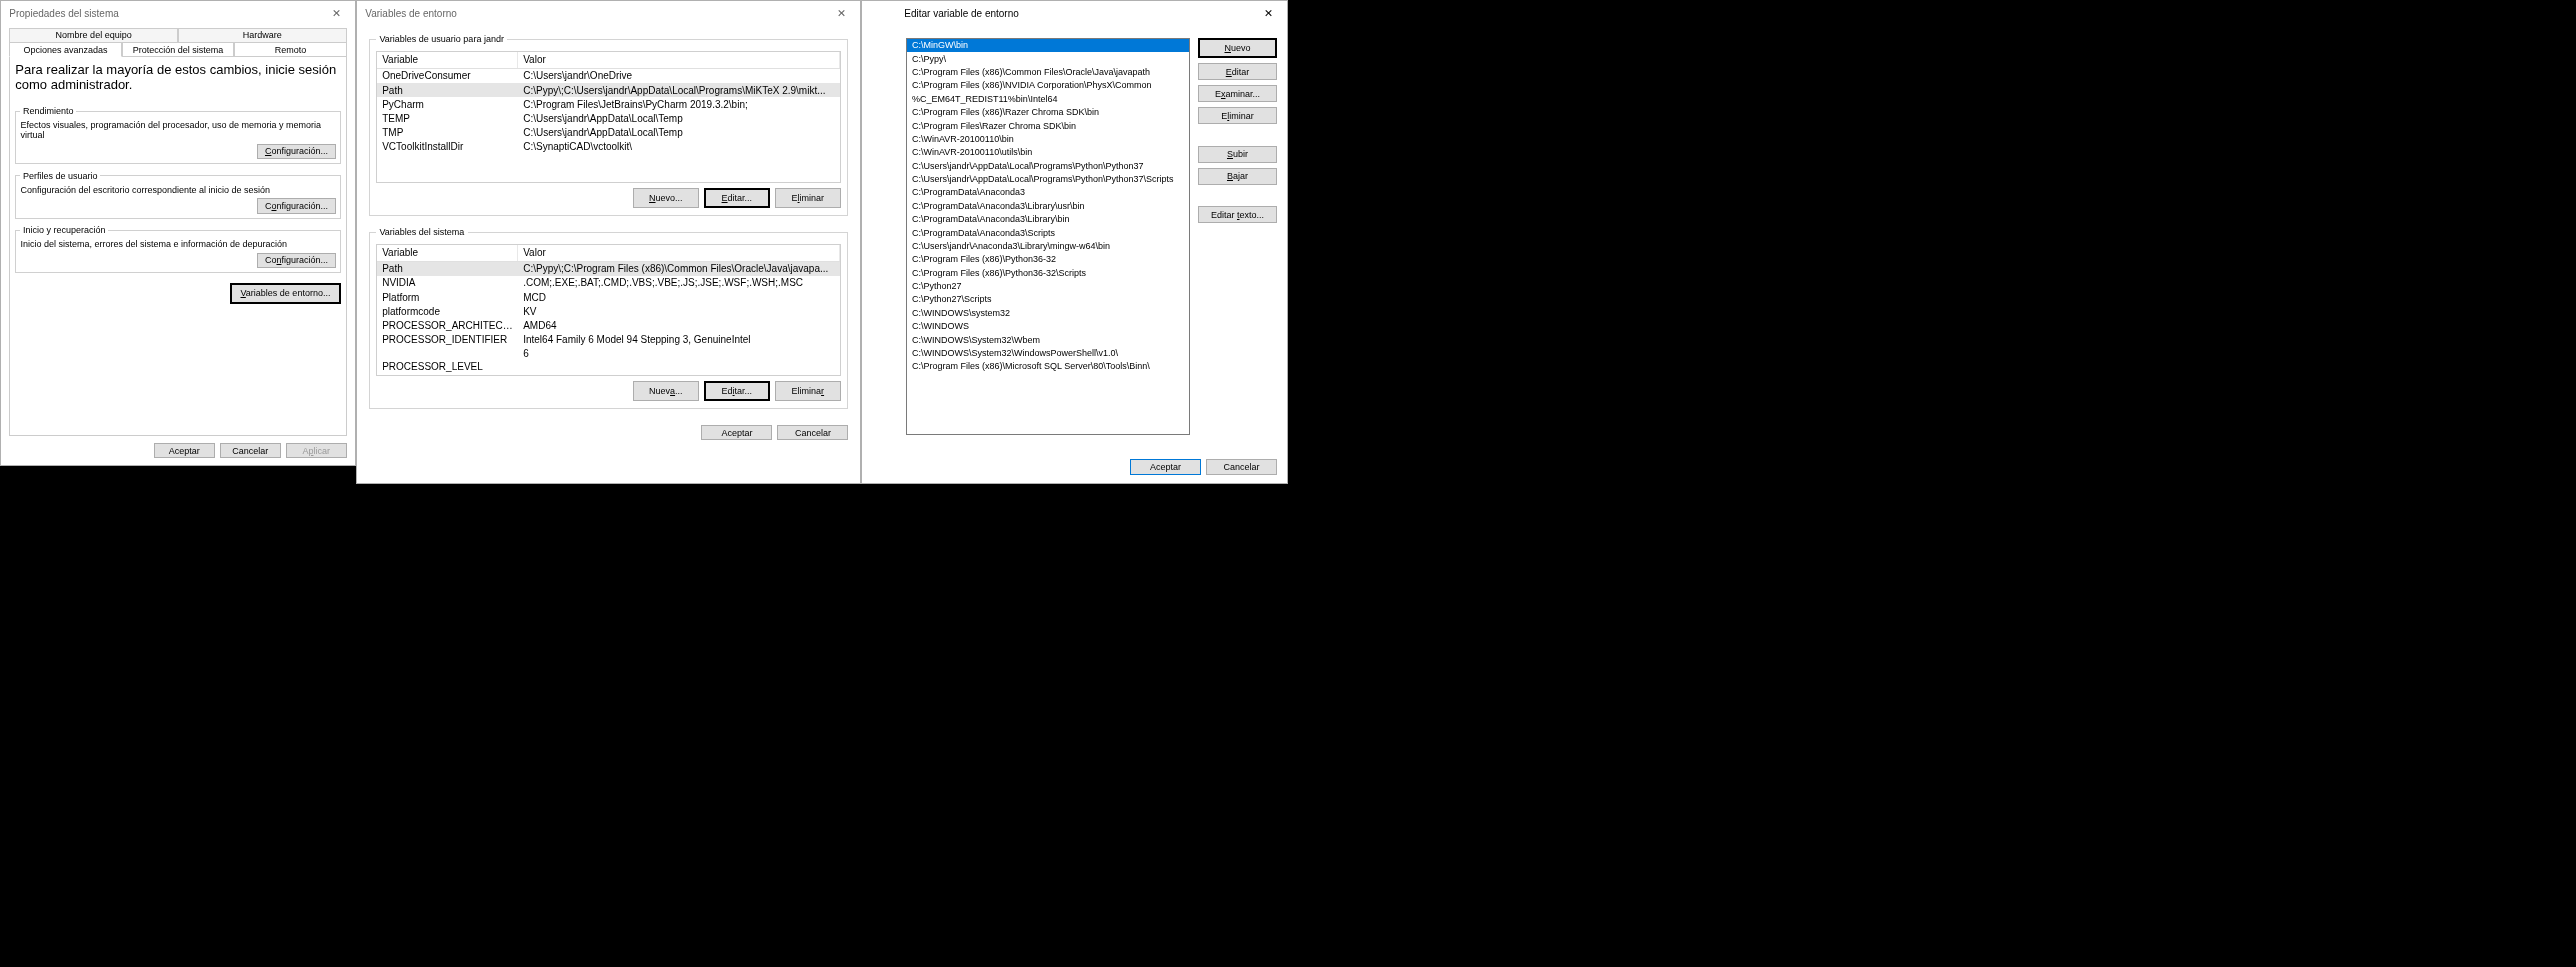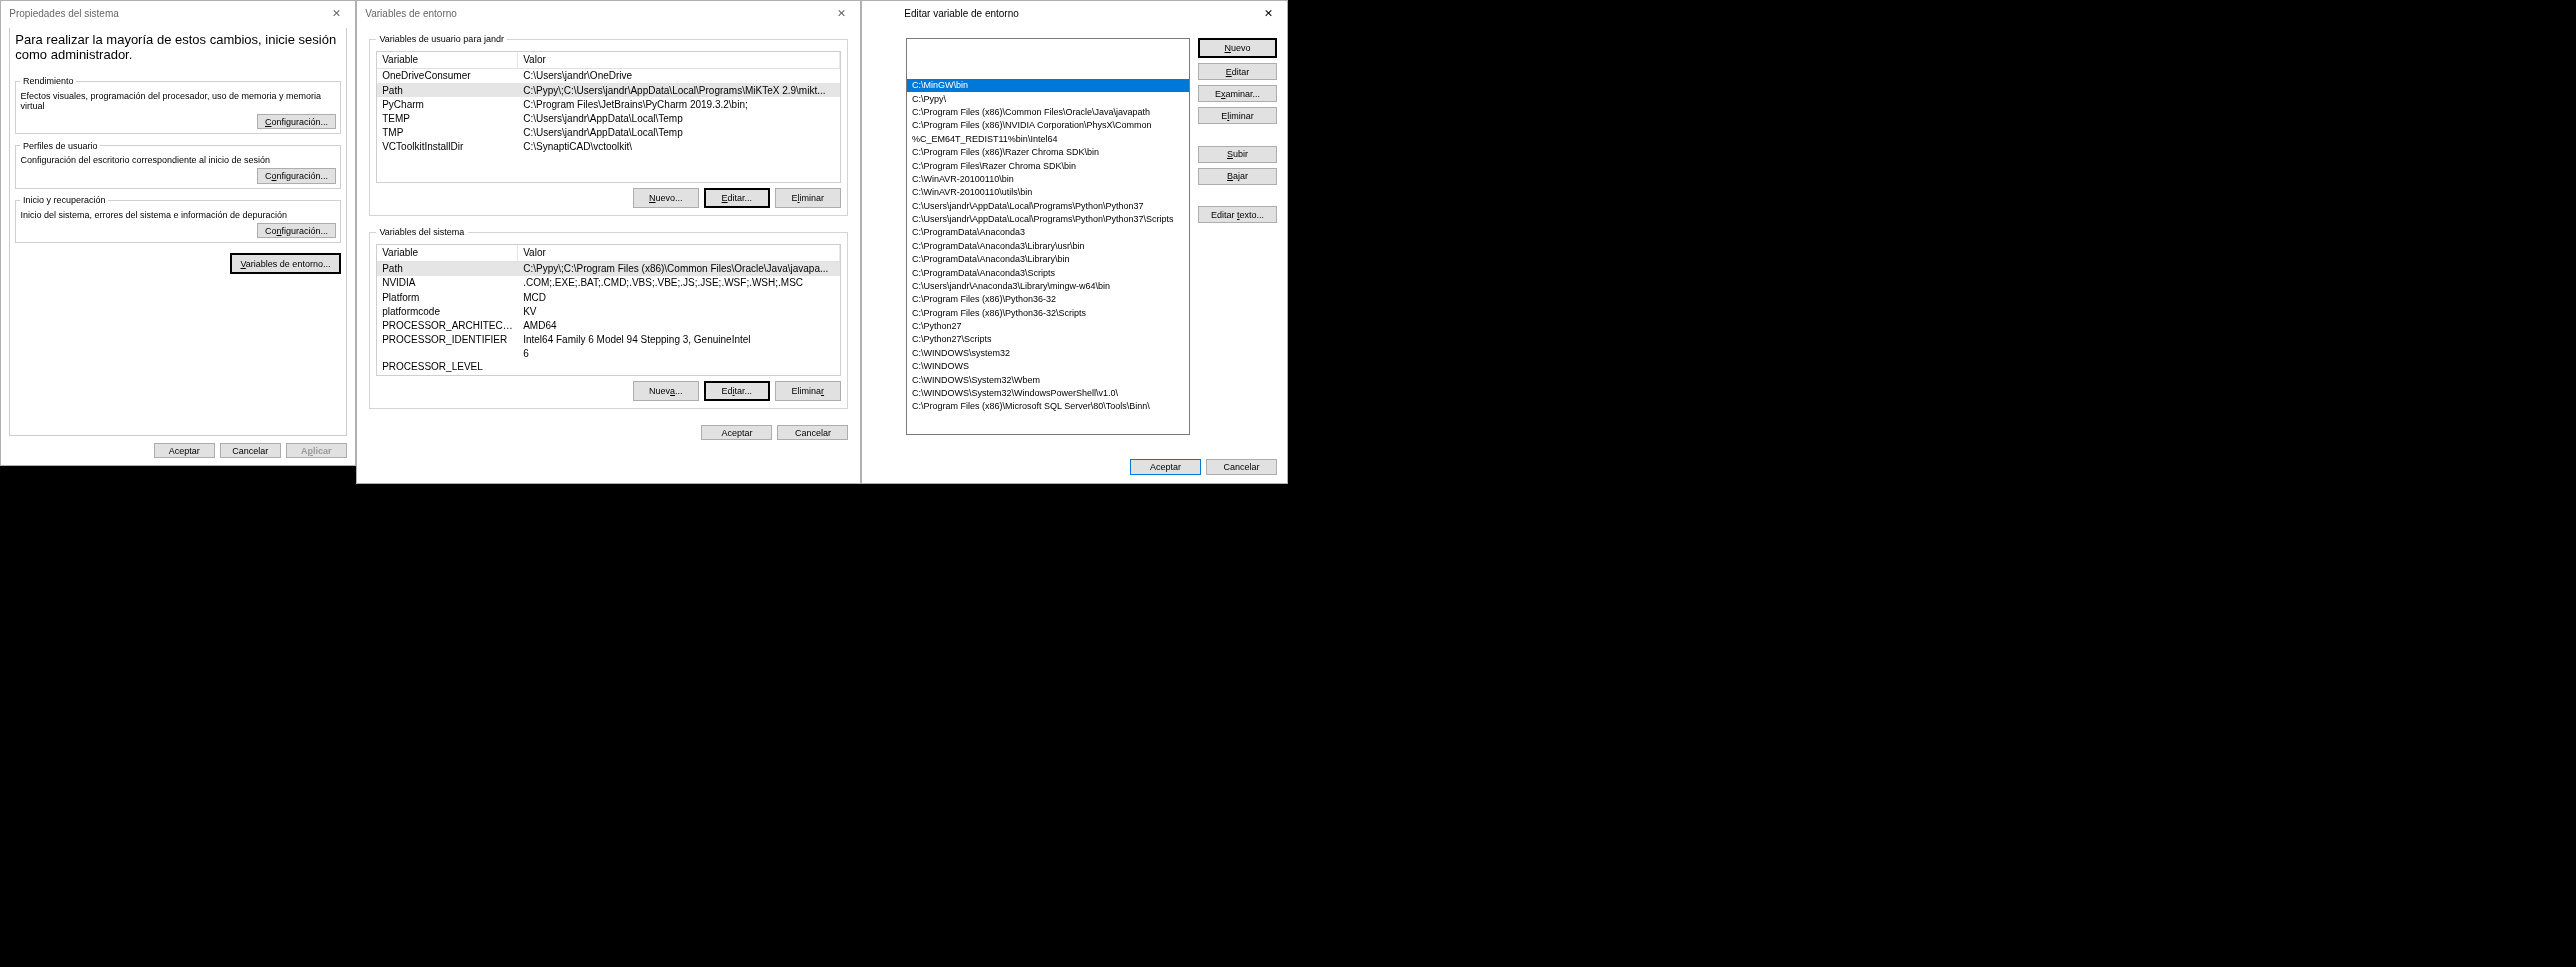--- a/index.html
+++ b/index.html
@@ -83,21 +83,21 @@
   .c.val { flex:1; }
   .btnrow { display:flex; justify-content:flex-end; gap:5px; margin-top:5px; }
 
   
   #w3 { flex:1; height:242px;padding-left:34px; }
   #w3 .content { padding:6.6px 8.3px; display:flex; gap:6.6px; flex:1; font-size:9px; }
   .listbox {
     border:0.8px solid #7a7a7a; flex:1; overflow-y:auto; font-size:9px;
   }
   .listbox .item { padding:1.7px 5px; white-space:nowrap; overflow:hidden; text-overflow:ellipsis; }
-  .listbox .item.sel { background:#0078d7; color:#fff;margin-top:40px; }
+  .listbox .item.sel { background:#0078d7; color:#fff; }
   .sidebtns { display:flex; flex-direction:column; gap:5px; width:66px; }
   .sidebtns button.wbtn { width:100%; padding:2.5px 0; text-align:center; }
   #w3 .dlg-buttons { padding:5px 8.3px 6.6px; }
 
   
   html { }
   body { transform-origin: top left; }
 
   
   
@@ -117,20 +117,31 @@
 </style>
 </head>
 <body>
 
 <div class="window" id="w1" style="width:356px;height:466px;flex:0 0 356px;">
   <div class="title">
     <span>Propiedades del sistema</span>
     <div class="xbtn"></div>
   </div>
   <div class="content" style="padding:1.7px 8.3px 6.6px;flex:1;display:flex;flex-direction:column;font-size:10px;">
+    <div class="tabstrip">
+      <div class="row top">
+        <div class="t">Nombre del equipo</div>
+        <div class="t">Hardware</div>
+      </div>
+      <div class="row bot">
+        <div class="t active">Opciones avanzadas</div>
+        <div class="t">Protección del sistema</div>
+        <div class="t">Remoto</div>
+      </div>
+    </div>
     <div class="panel" style="gap:6.6px;">
       <div class="intro">Para realizar la mayoría de estos cambios, inicie sesión como administrador.</div>
 
       <fieldset class="fs">
         <legend>Rendimiento</legend>
         <div class="grp-desc">Efectos visuales, programación del procesador, uso de memoria y memoria virtual</div>
         <div class="rightbtn">
             <button class="wbtn"><span class="u">C</span><span></span>onfiguración...</button>
           </div>
       </fieldset>
@@ -151,21 +162,21 @@
           </div>
       </fieldset>
 
       <div class="rightbtn" style="margin-top:3.3px;">
         <button class="wbtn em" style="padding:3.3px 8.3px;"><span class="u">V</span>ariables de entorno...</button>
       </div>
     </div>
     <div class="dlg-buttons" style="padding:6.6px 0 0;">
       <button class="wbtn" style="width:61px;">Aceptar</button>
       <button class="wbtn" style="width:61px;">Cancelar</button>
-      <button class="wbtn disabled" style="width:61px;font-weight:bold;">A<span class="u">p</span>licar</button>
+      <button class="wbtn disabled" style="width:61px;">A<span class="u">p</span>licar</button>
     </div>
   </div>
 </div>
 
 <div class="window" id="w2" style="width:505px;height:484px;flex:0 0 505px;">
   <div class="title">
     <span>Variables de entorno</span>
     <div class="xbtn"></div>
   </div>
   <div class="content" style="padding:8.3px 11.6px 8.3px;gap:11px;">

